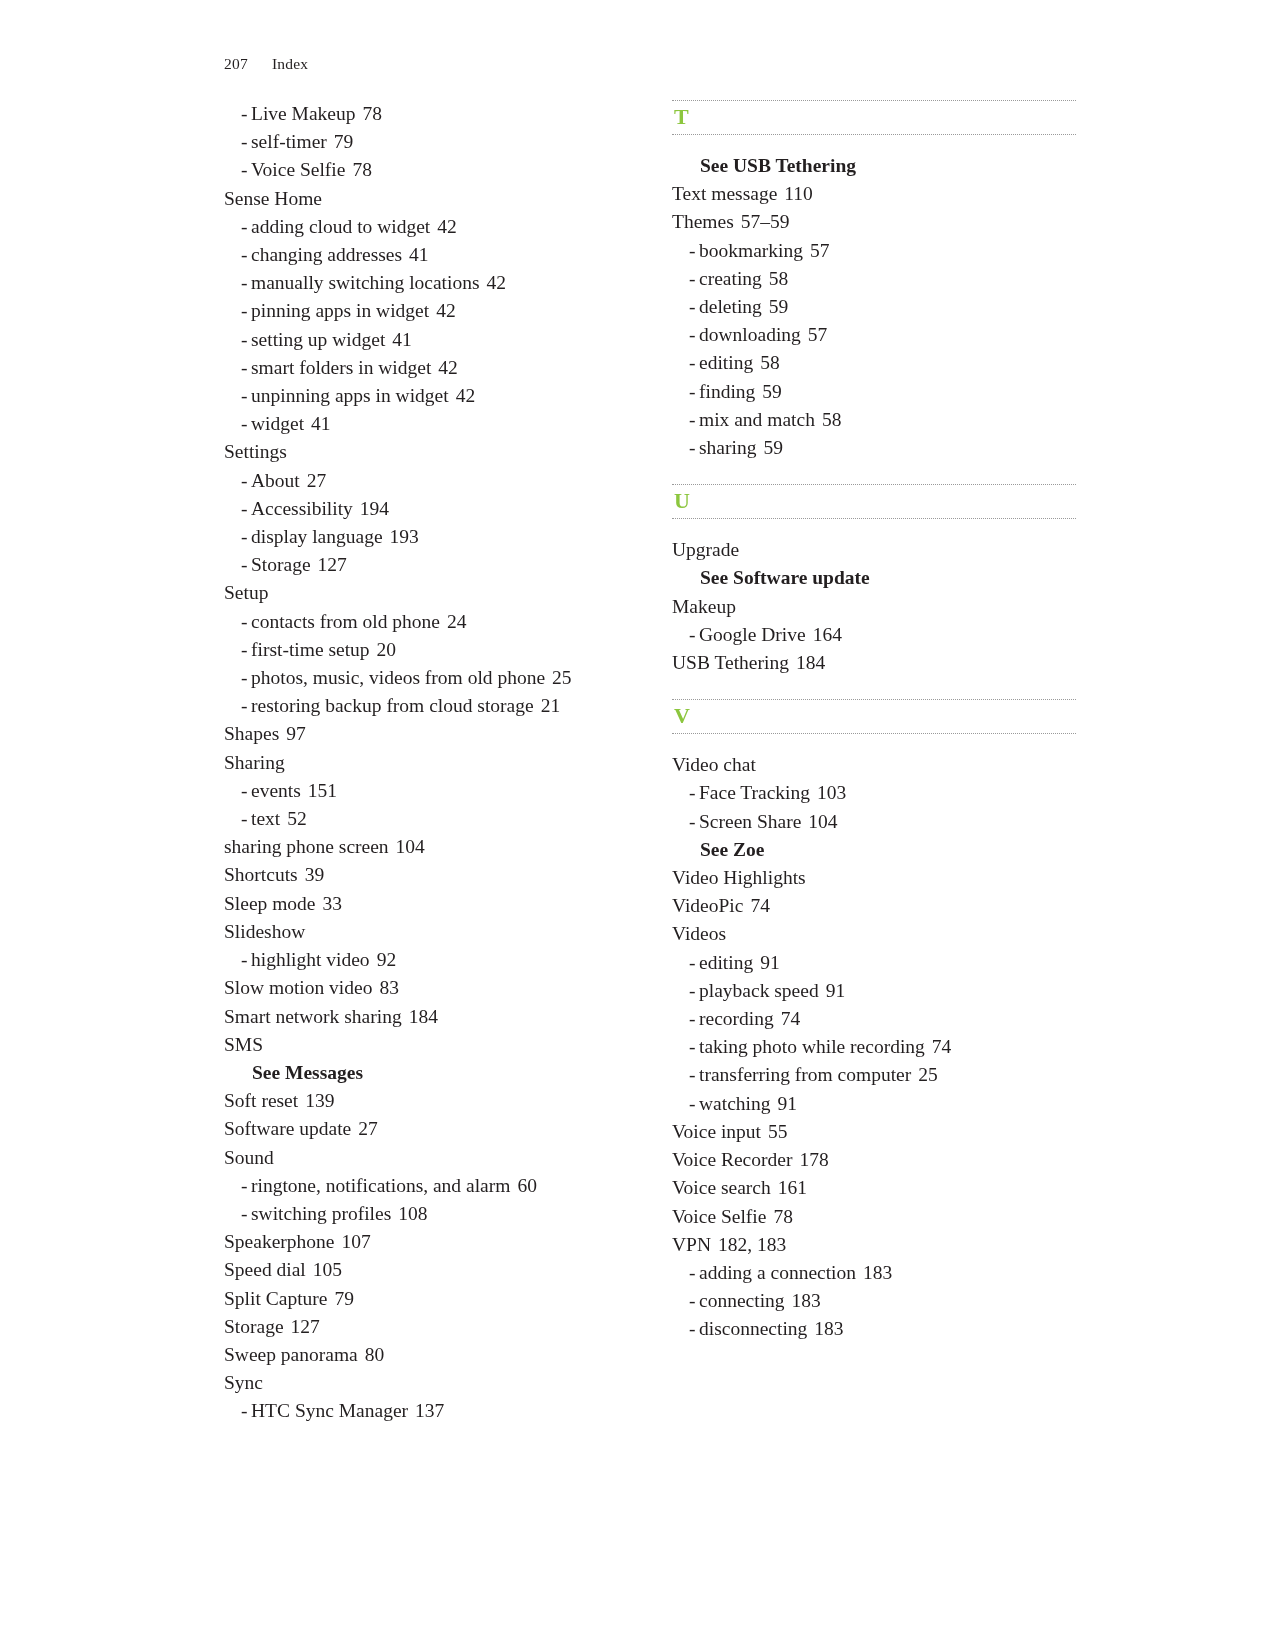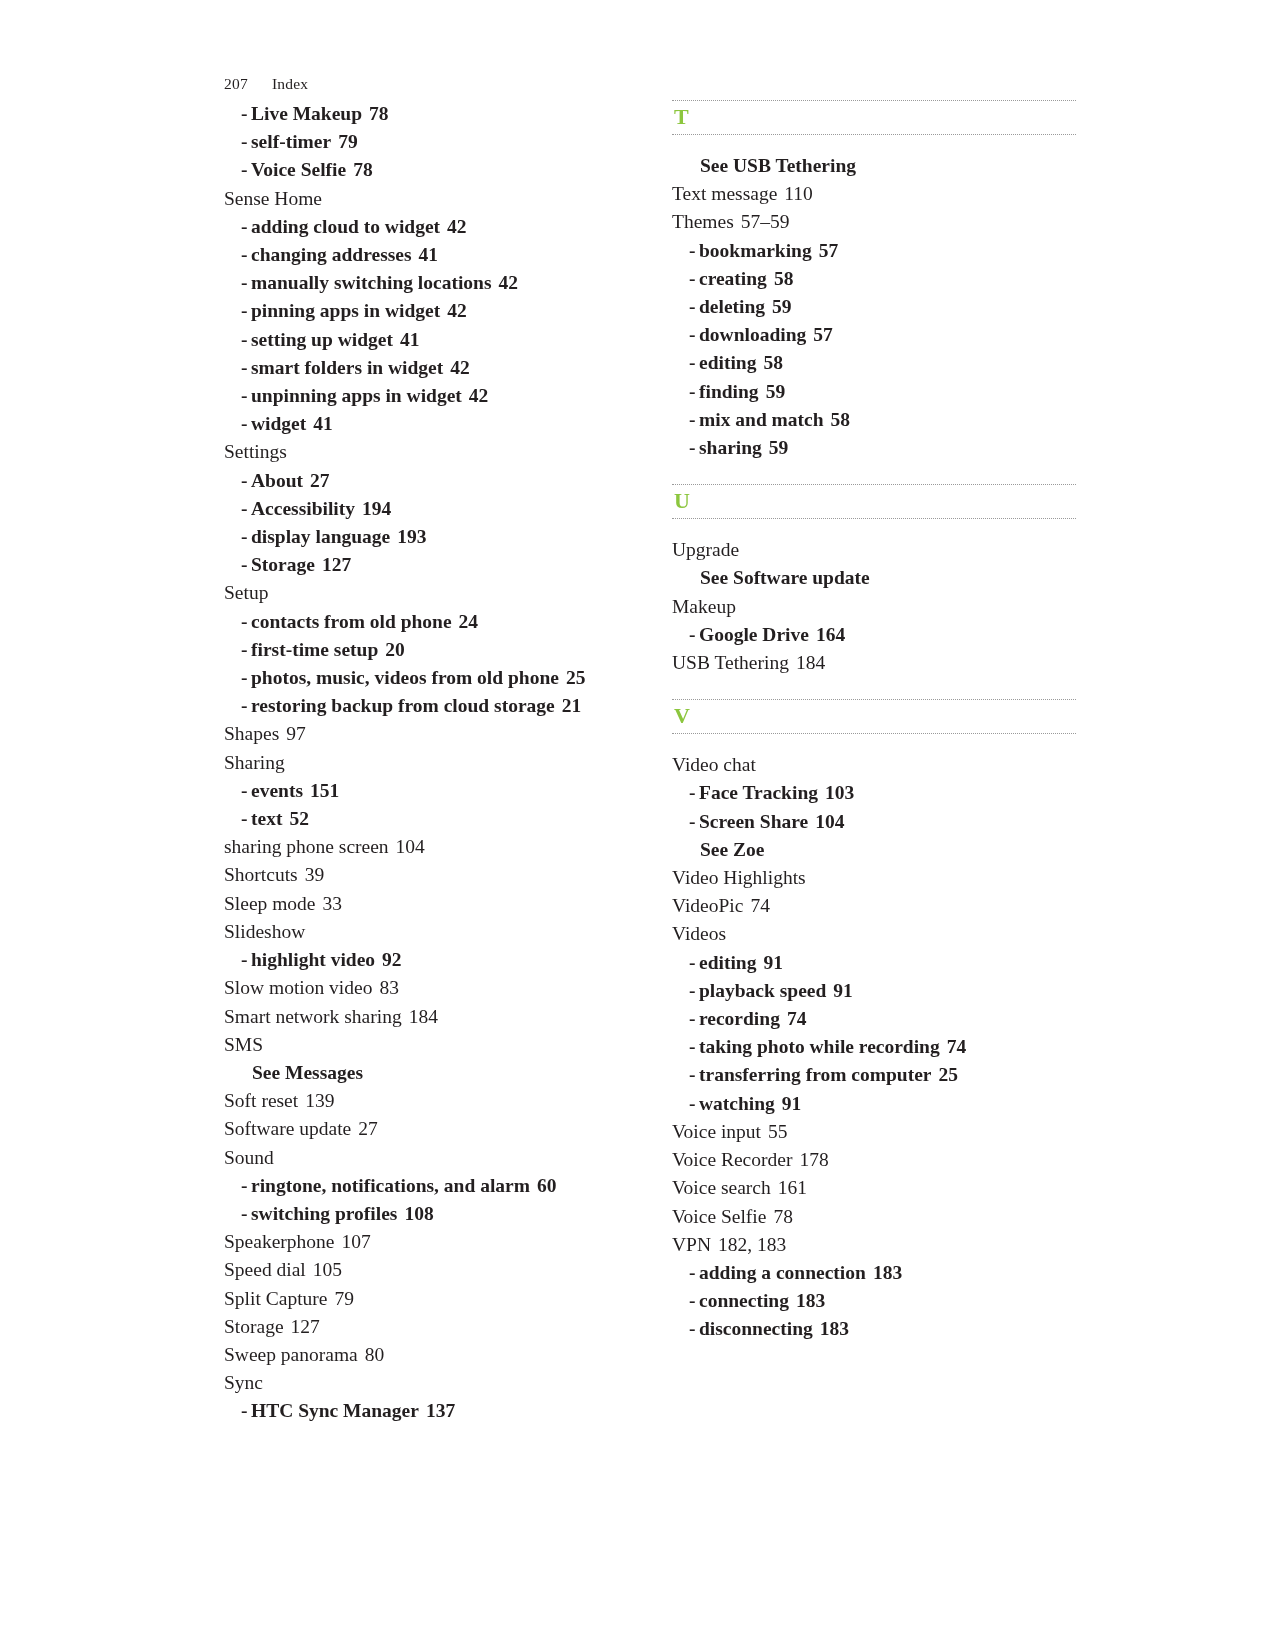--- a/index.html
+++ b/index.html
@@ -33,21 +33,20 @@
     letter-spacing: 0.2px;
     color: #231f20;
     white-space: nowrap;
   }
   .page-header .folio {
     display: inline-block;
     min-width: 48px;
   }
   .page-header .folio-label {
     display: inline-block;
-    margin-top: 20px;
   }
 
   
   .columns {
     position: absolute;
     left: 224px;
     top: 100px;
     width: 852px;
     display: flex;
     gap: 44px;
@@ -62,21 +61,20 @@
     font-size: 19.5px;
     line-height: 28.2px;
     color: #231f20;
     white-space: nowrap;
   }
   .entry.level1 {
     padding-left: 0;
   }
   .entry.level2 {
     padding-left: 17px;
-    font-weight: bold;
   }
   .entry.xref {
     padding-left: 28px;
     font-weight: bold;
   }
   .entry .dash {
     display: inline-block;
     width: 10px;
   }
   .entry .pg {

